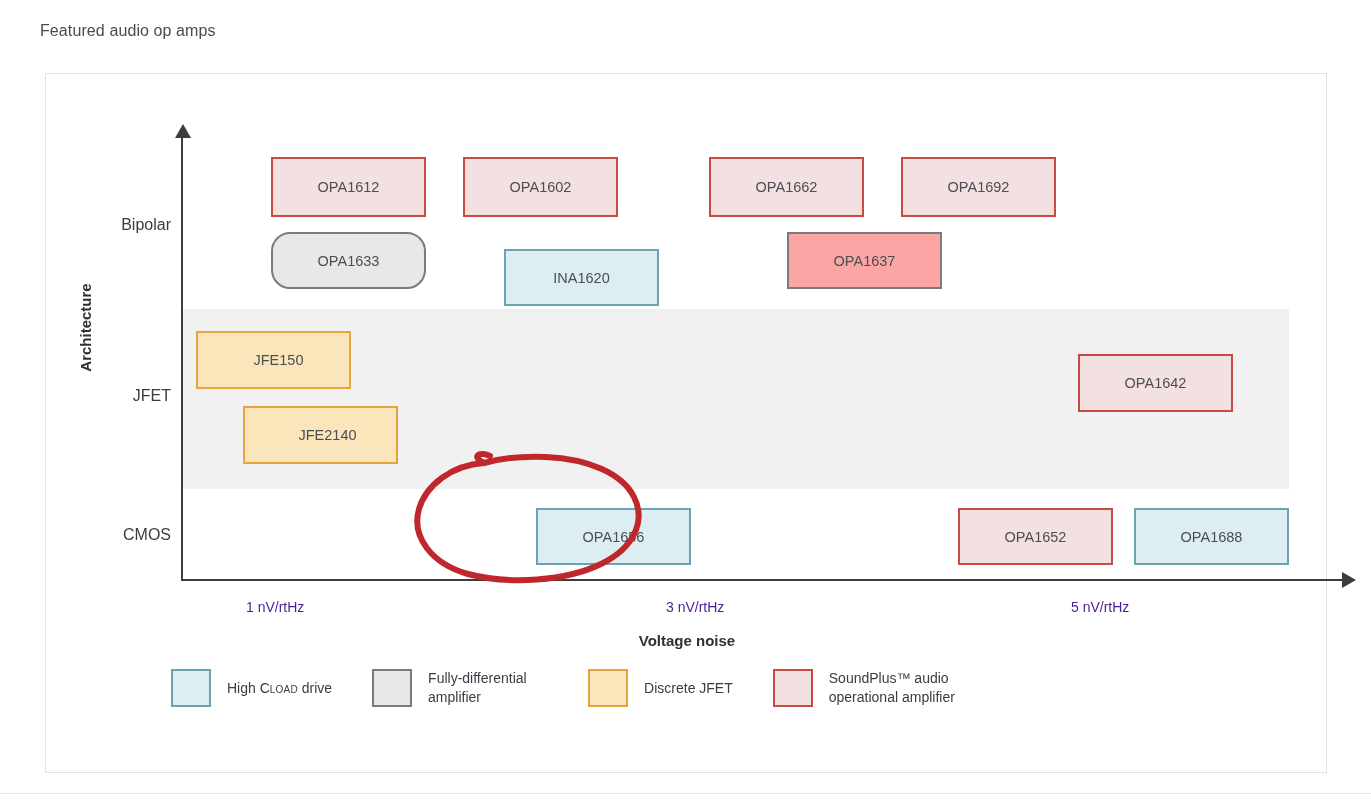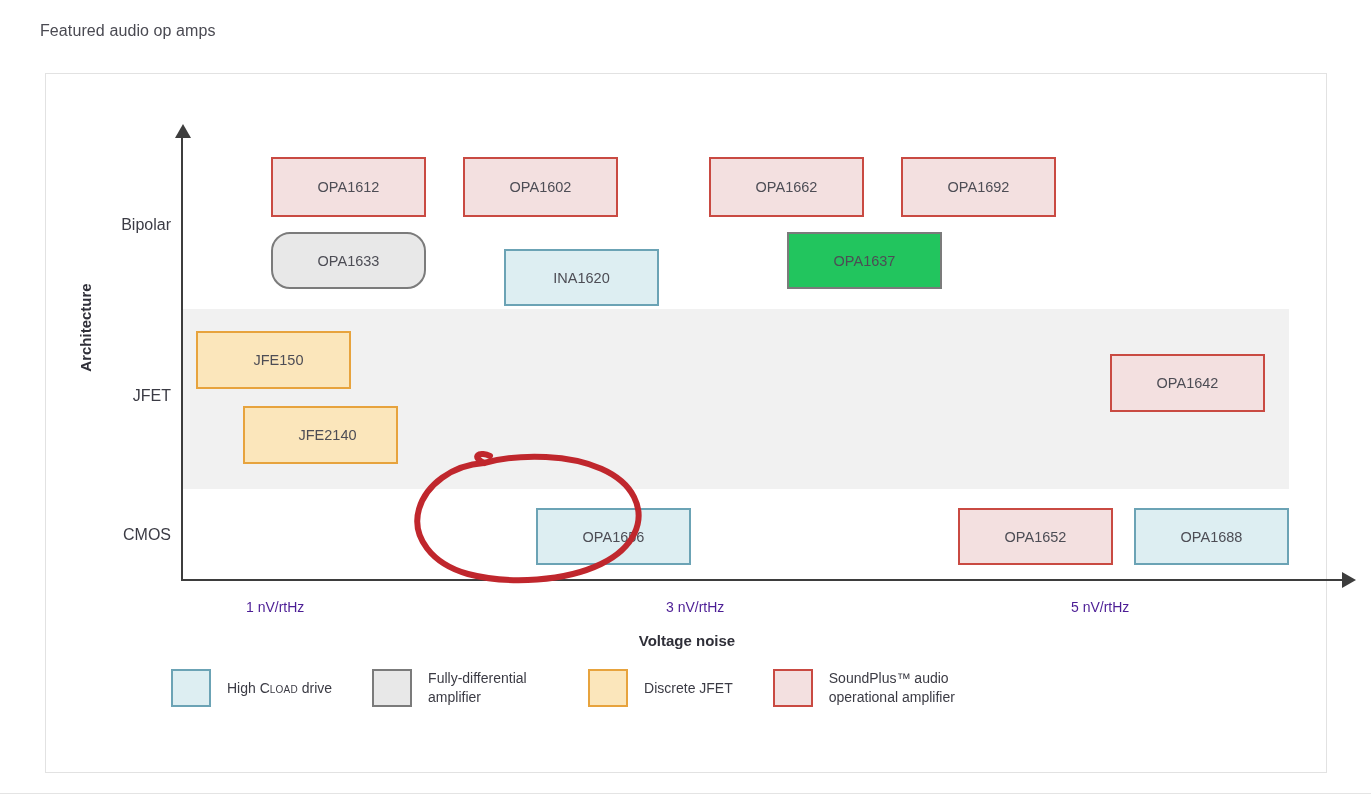--- a/index.html
+++ b/index.html
@@ -227,27 +227,27 @@
     <div class="part-box" style="left:417px; top:83px; width:155px; height:60px; background:#f3e0e0; border-color:#c94a42;">OPA1602</div>
 
     <div class="part-box" style="left:663px; top:83px; width:155px; height:60px; background:#f3e0e0; border-color:#c94a42;">OPA1662</div>
 
     <div class="part-box" style="left:855px; top:83px; width:155px; height:60px; background:#f3e0e0; border-color:#c94a42;">OPA1692</div>
 
     <div class="part-box" style="left:225px; top:158px; width:155px; height:57px; background:#e8e8e8; border-color:#7b7b7b;border-radius:19px;">OPA1633</div>
 
     <div class="part-box" style="left:458px; top:158px; width:155px; height:57px; background:#ddeef2; border-color:#6ba3b5;margin-top:17px;">INA1620</div>
 
-    <div class="part-box" style="left:741px; top:158px; width:155px; height:57px; background:#22c55e; border-color:#7b7b7b;">OPA1637</div>
+    <div class="part-box" style="left:741px; top:158px; width:155px; height:57px; background:#fca5a5; border-color:#7b7b7b;">OPA1637</div>
 
     <div class="part-box" style="left:150px; top:257px; width:155px; height:58px; background:#fbe6bb; border-color:#e7a33d; justify-content:center; padding-left:10px;">JFE150</div>
 
     <div class="part-box" style="left:197px; top:332px; width:155px; height:58px; background:#fbe6bb; border-color:#e7a33d; justify-content:center; padding-left:14px;">JFE2140</div>
 
-    <div class="part-box" style="left:1032px; top:280px; width:155px; height:58px; background:#f3e0e0; border-color:#c94a42;margin-left:32px;">OPA1642</div>
+    <div class="part-box" style="left:1032px; top:280px; width:155px; height:58px; background:#f3e0e0; border-color:#c94a42;">OPA1642</div>
 
     <div class="part-box" style="left:490px; top:434px; width:155px; height:57px; background:#ddeef2; border-color:#6ba3b5;">OPA1656</div>
 
     <div class="part-box" style="left:912px; top:434px; width:155px; height:57px; background:#f3e0e0; border-color:#c94a42;">OPA1652</div>
 
     <div class="part-box" style="left:1088px; top:434px; width:155px; height:57px; background:#ddeef2; border-color:#6ba3b5;">OPA1688</div>
 
     <svg id="annotation-ellipse" viewBox="0 0 250 135">
       <path d="M 78 14 C 46 16 20 36 13 60 C 5 88 26 115 62 125 C 104 136 160 132 195 115
                C 228 99 240 72 228 48 C 216 24 182 10 140 8 C 118 7 96 9 78 14 Z" fill="none" stroke="#c0272d" stroke-width="6" stroke-linecap="round" stroke-linejoin="round"></path>

